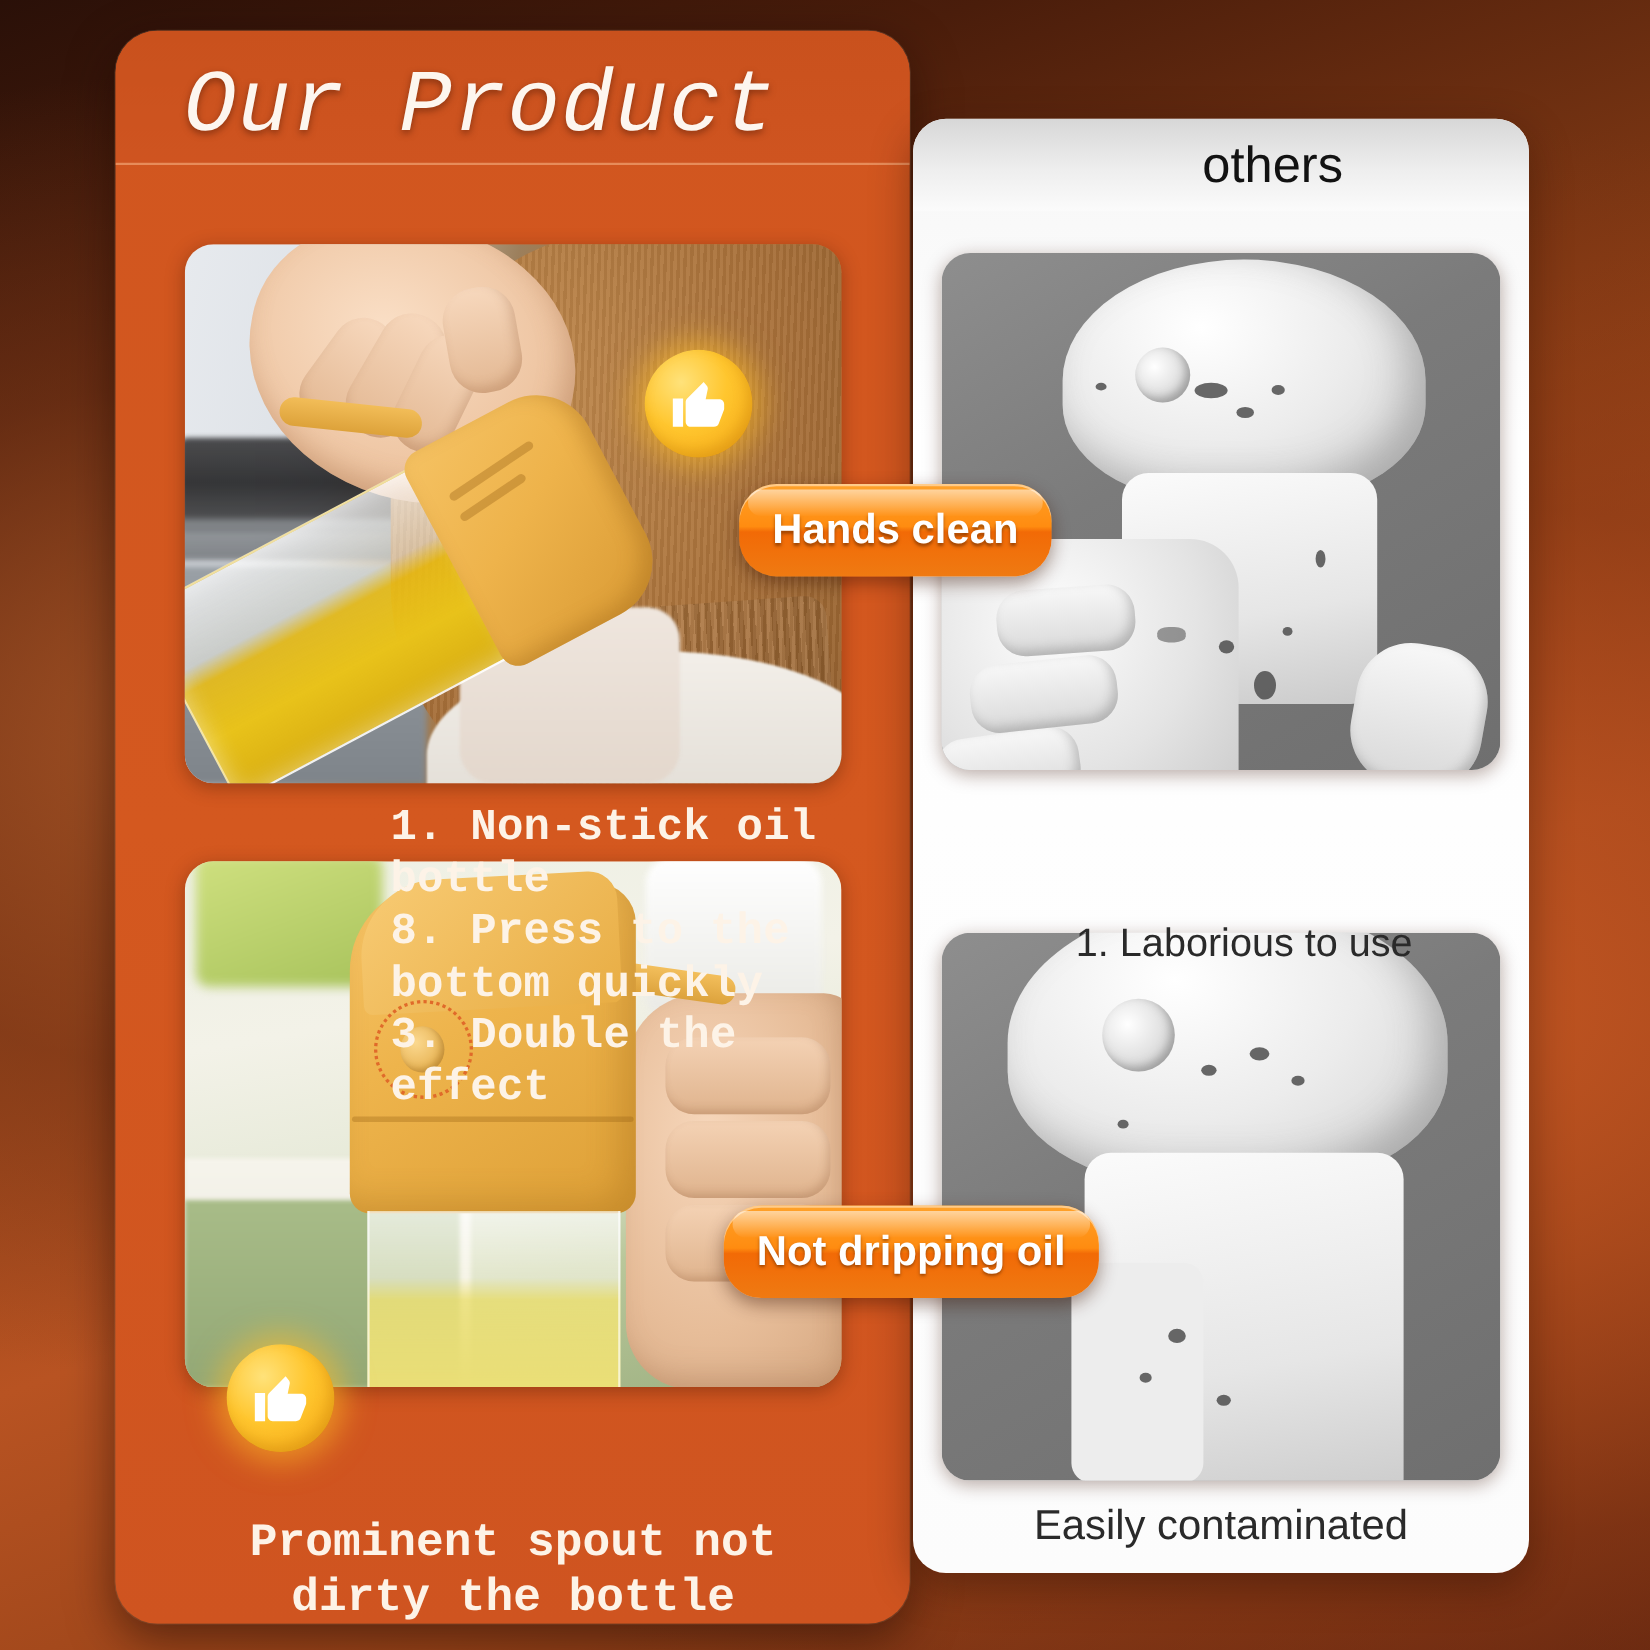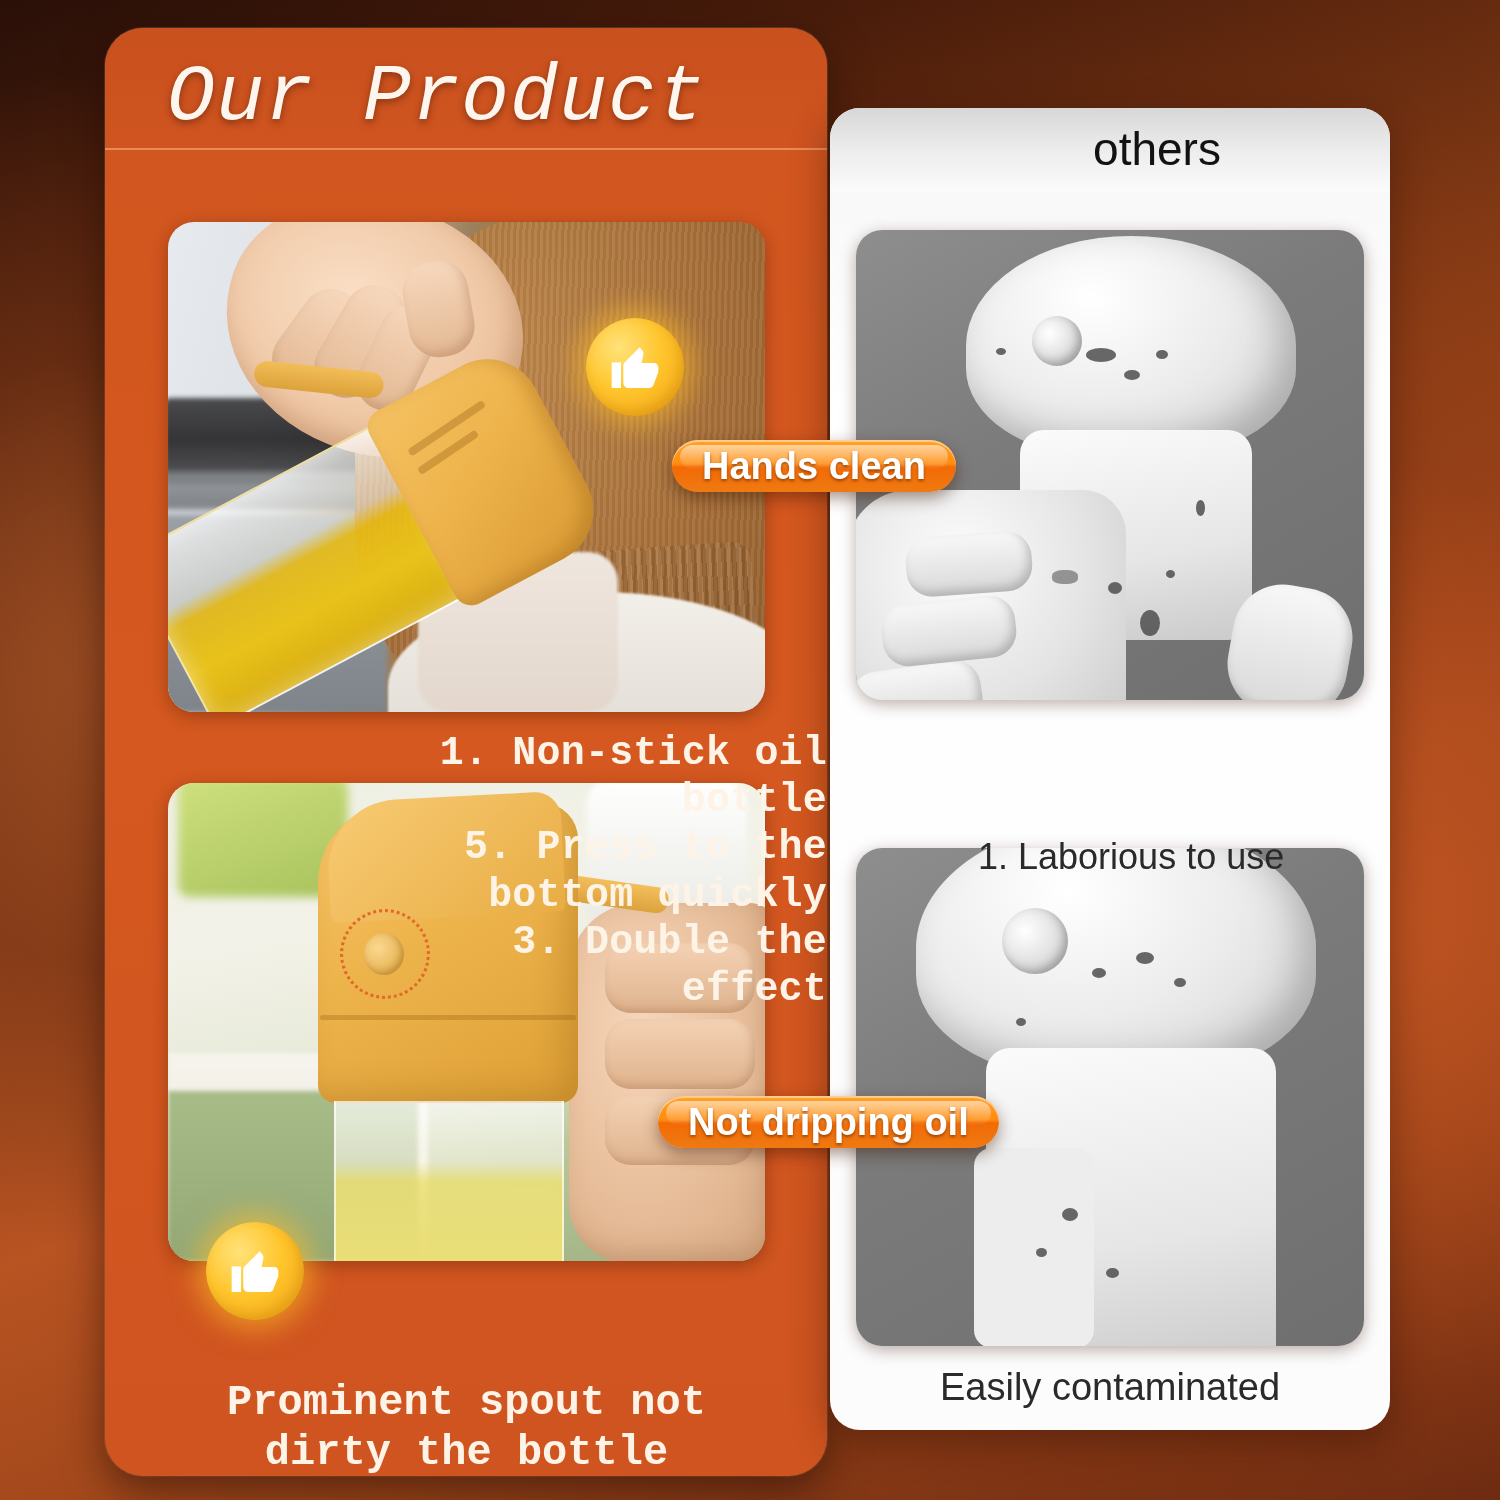--- a/index.html
+++ b/index.html
@@ -252,21 +252,21 @@
   .gthumb{ right:14px; bottom:-16px; width:120px; height:130px; border-radius:50px; transform:rotate(10deg); }
   .gspot{
     position:absolute; background:#4d4d4d; border-radius:50%; opacity:.85;
   }
   .gstreak{
     position:absolute; background:#5a5a5a; border-radius:40%; opacity:.6;
   }
 
   
   .pill{
-    position:absolute; height:52px; border-radius:34px;
+    position:absolute; height:84px; border-radius:34px;
     background:linear-gradient(180deg,#ffa22a 0%, #ff8c10 46%, #f26a06 52%, #ef7a12 100%);
     box-shadow:0 6px 16px rgba(60,20,4,0.45), inset 0 2px 0 rgba(255,255,255,0.45);
     display:flex; align-items:center; justify-content:center;
     padding:0 30px; z-index:30;
   }
   .pill::before{
     content:""; position:absolute; left:8px; right:8px; top:5px; height:24px;
     border-radius:20px; background:linear-gradient(180deg, rgba(255,255,255,0.55), rgba(255,255,255,0.02));
   }
   .pill span{
@@ -285,21 +285,20 @@
   }
   .thumb-badge svg{ width:56px; height:56px; }
   .badge-top{ left:586px; top:318px; }
   .badge-bottom{ left:206px; top:1222px; }
 
   
   .list-left{
     position:absolute; left:250px; top:702px; z-index:20;
     font-size:40px; line-height:1.18; color:#fdf3e7; font-weight:700;
     letter-spacing:0.2px;
-    text-align:right;
   }
   .caption-left{
     position:absolute; left:63px; top:1350px; width:597px; text-align:center; z-index:20;
     font-size:42px; line-height:1.2; color:#fdf3e7; font-weight:700;
   }
   .list-right{
     position:absolute; left:148px; top:726px; z-index:20;
     font-size:36px; line-height:1.3; color:#2a2a2a; font-weight:300;
   }
   .caption-right{
@@ -354,21 +353,21 @@
     <div class="big-cap"></div>
     <div class="big-cap-top"></div>
     <div class="cap-seam"></div>
     <div class="dotted-ring"></div>
     <div class="cap-button"></div>
     <div class="glass-body"></div>
   </div>
 
   <div class="list-left">
     <div>1. Non-stick oil bottle</div>
-    <div>5. Press to the bottom quickly</div>
+    <div>8. Press to the bottom quickly</div>
     <div>3. Double the effect</div>
   </div>
 
   <div class="caption-left">
     <div>Prominent spout not</div>
     <div>dirty the bottle</div>
   </div>
 </div>
 
 <div class="panel-right">

